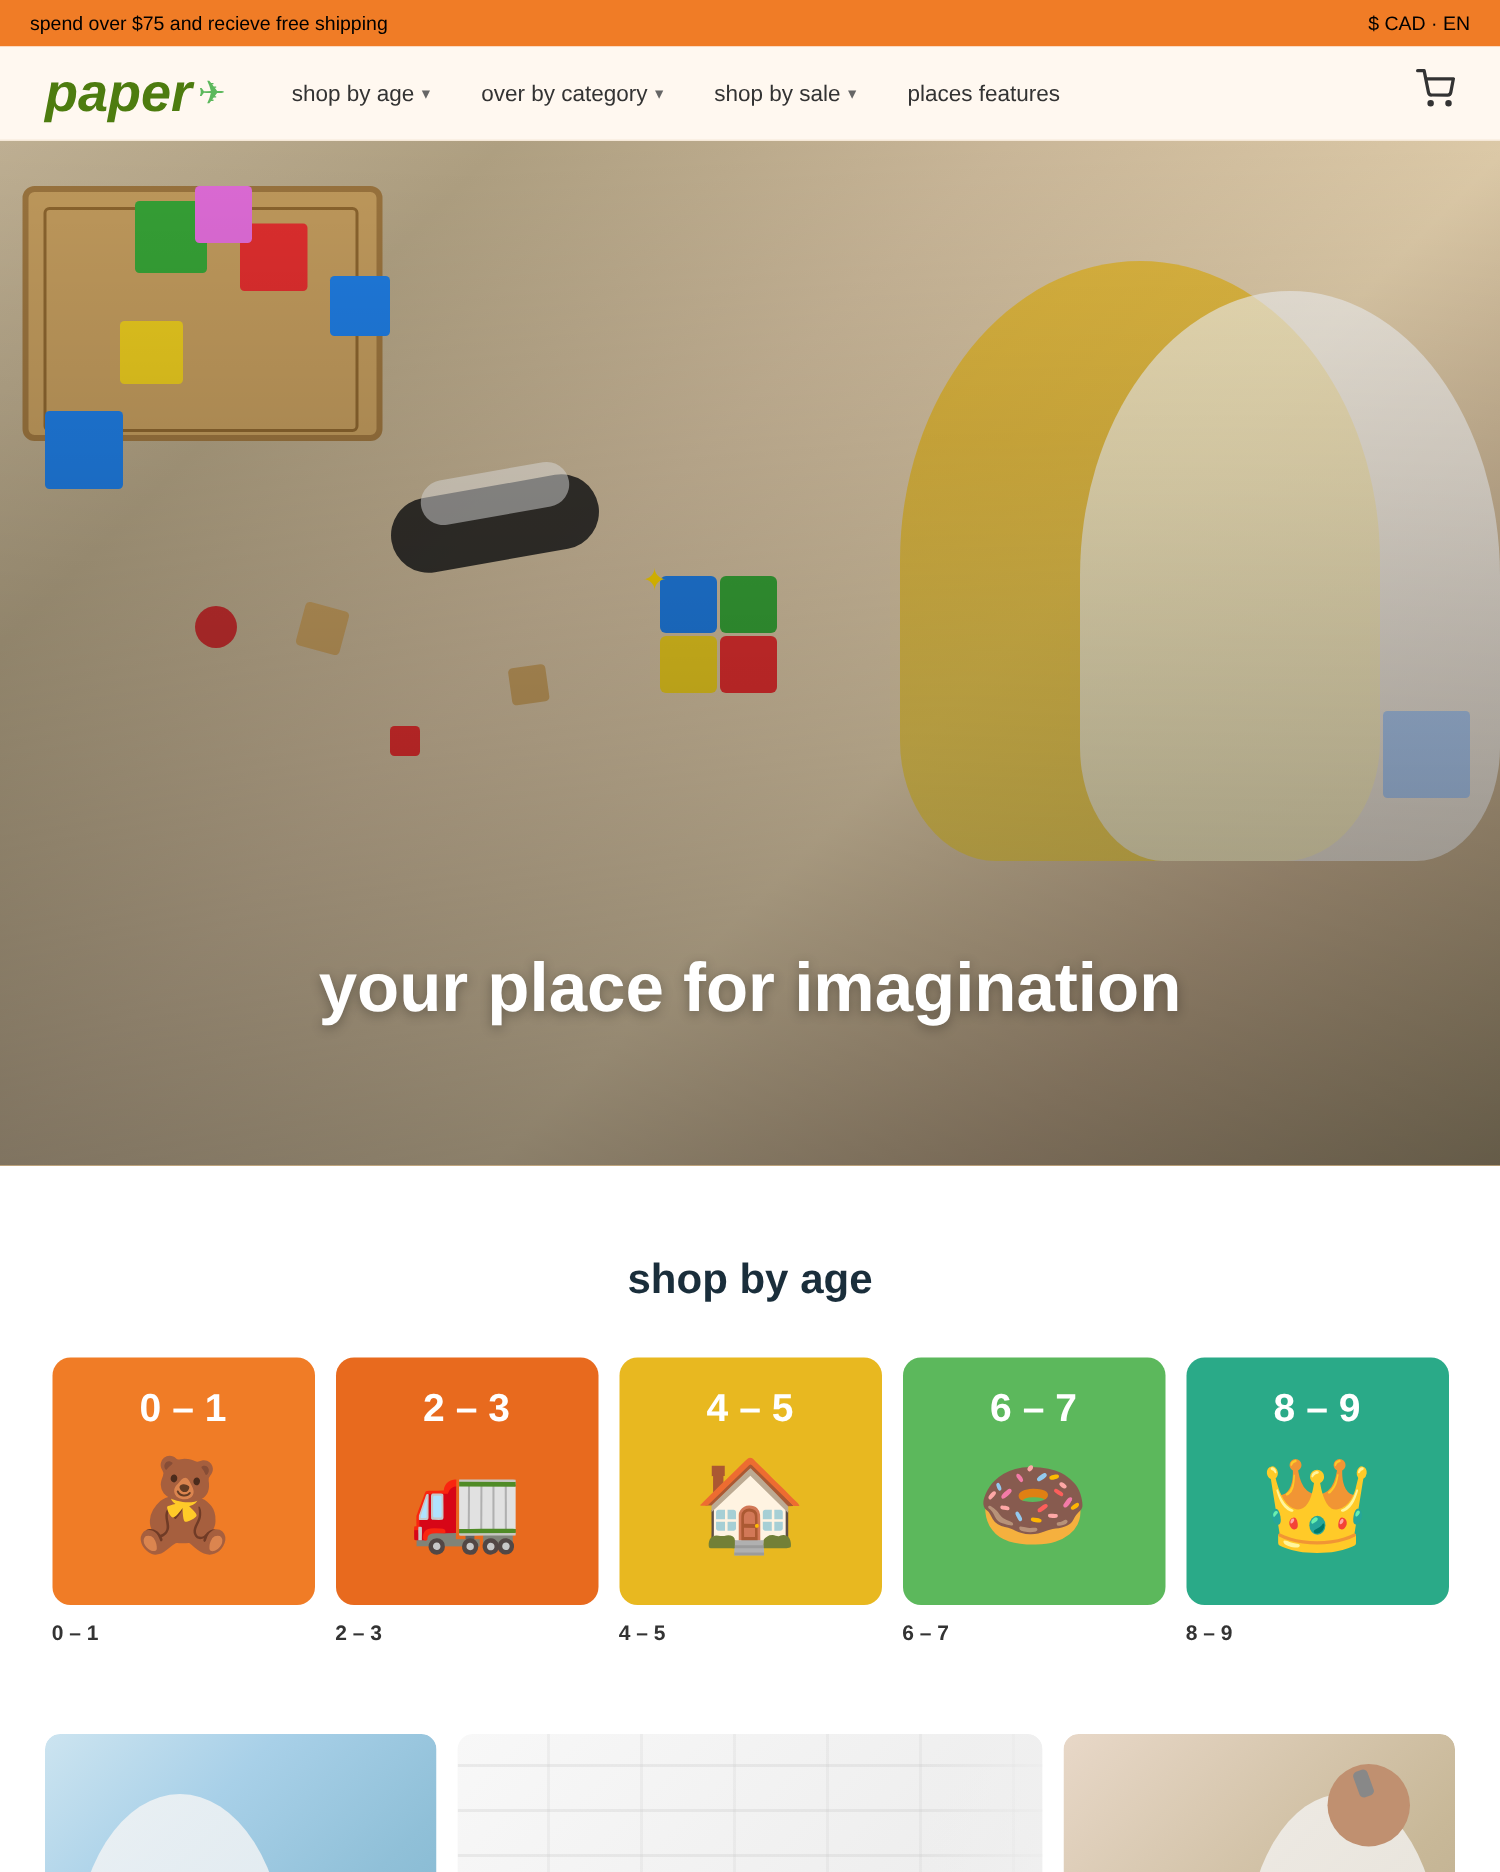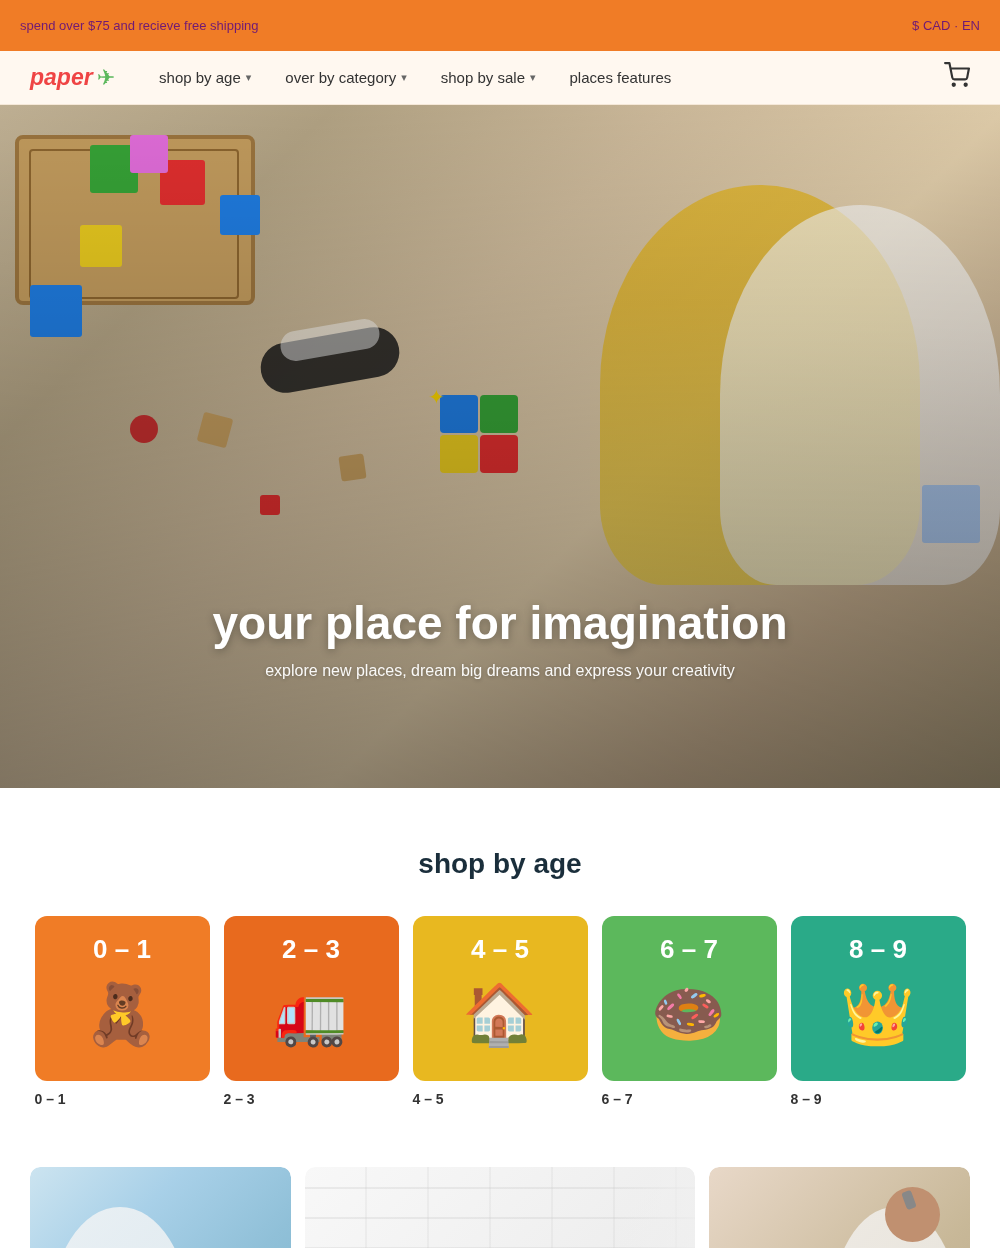--- a/index.html
+++ b/index.html
@@ -1,46 +1,46 @@
 <!DOCTYPE html>
 <html><head>
   <meta charset="utf-8">
   <style>
     * { margin: 0; padding: 0; box-sizing: border-box; }
     body { font-family: 'Helvetica Neue', Arial, sans-serif; background: #fff; width: 1000px; }
 
     
     .announcement-bar {
       background: #f07c26;
-      color: #701a75;
+      color: #000000;
       font-size: 13px;
       display: flex;
       justify-content: space-between;
       align-items: center;
-      padding: 18px 20px;
+      padding: 8px 20px;
     }
 
     
     .header {
       background: #fff8f0;
       display: flex;
       align-items: center;
       padding: 10px 30px;
       border-bottom: 1px solid #f5e8d8;
     }
     .logo {
       display: flex;
       align-items: center;
       margin-right: 30px;
       text-decoration: none;
     }
     .logo-text {
-      font-size: 23px;
+      font-size: 36px;
       font-weight: 800;
-      color: #ef4444;
+      color: #4d7c0f;
       font-style: italic;
       text-align: center;
     }
     .logo-icon {
       color: #5cb85c;
       font-size: 22px;
       margin-left: 4px;
     }
     nav {
       display: flex;
@@ -292,21 +292,20 @@
     <div class="block" style="background:#c8a060; width:25px; height:25px; top:350px; left:340px; transform:rotate(-8deg);"></div>
     <div class="block" style="background:#e83030; width:20px; height:20px; top:390px; left:260px;"></div>
 
     <div style="position:absolute; top:310px; left:130px; width:28px; height:28px; background:#cc3030; border-radius:50%;"></div>
   </div>
 
   <div class="hero-overlay"></div>
 
   <div class="hero-content">
     <h1 class="hero-title">your place for imagination</h1>
-    <p class="hero-subtitle">explore new places, dream big dreams and express your creativity</p>
   </div>
 </section>
 
 <section class="shop-age-section">
   <h2 class="section-title">shop by age</h2>
   <div class="age-grid">
 
     <div class="age-card">
       <div class="age-card-inner age-0-1">
         <div class="age-card-label-top">0 – 1</div>

